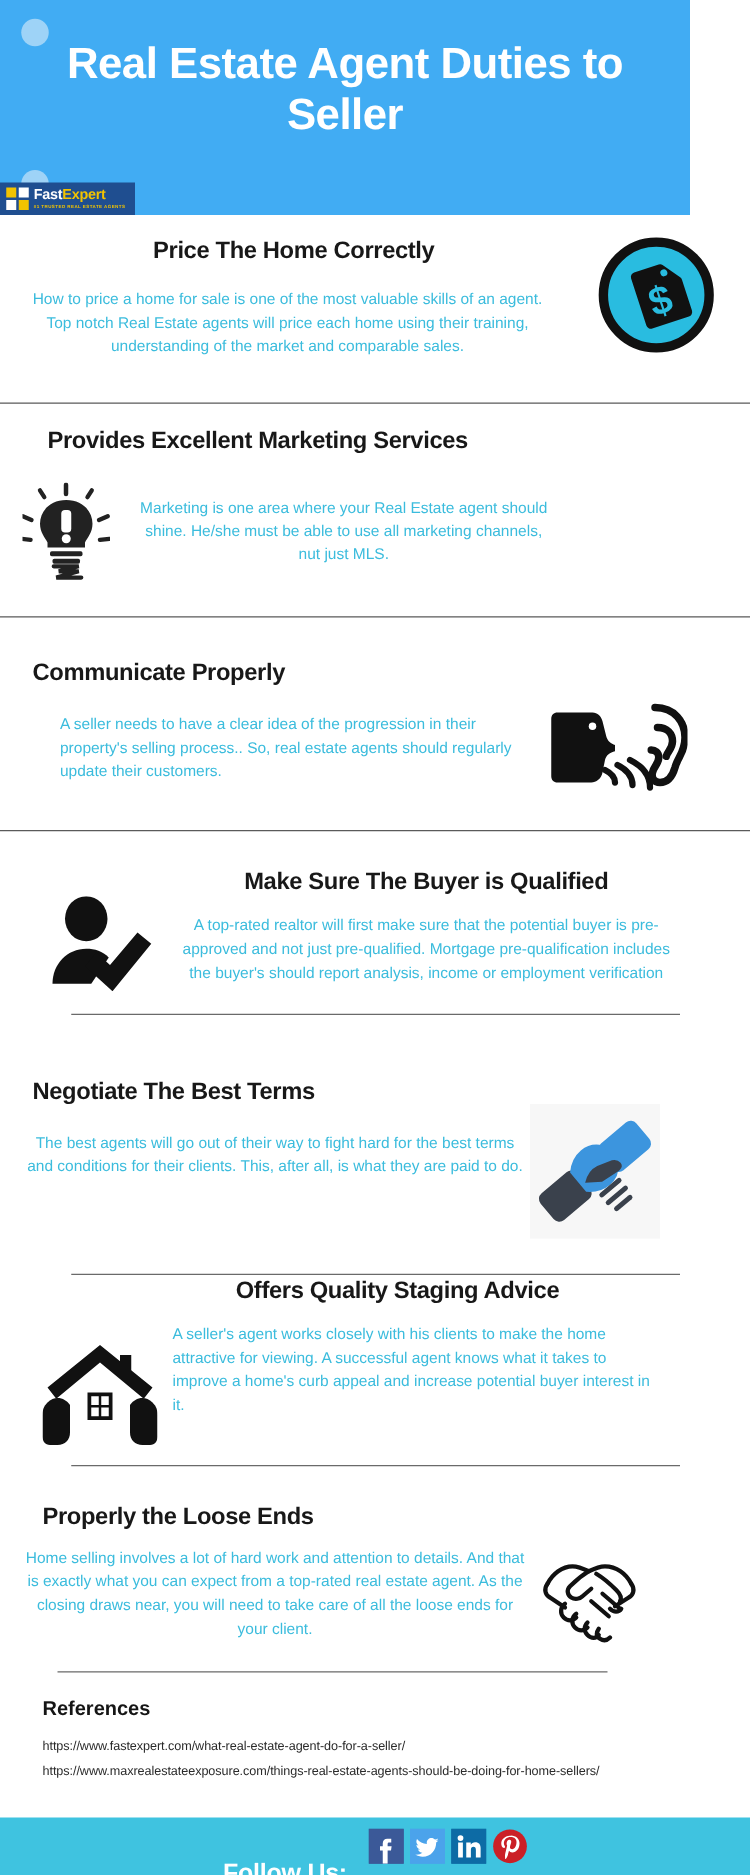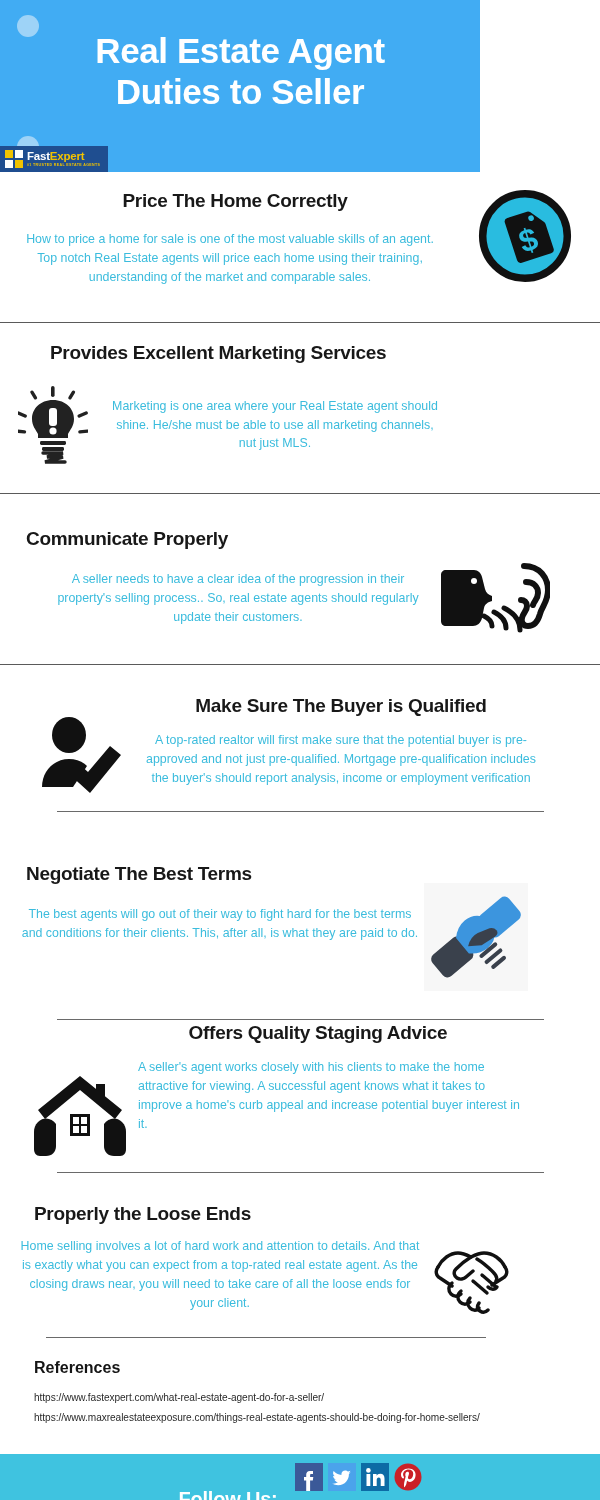--- a/index.html
+++ b/index.html
@@ -11,21 +11,21 @@
     width: 600px;
     height: 1500px;
     font-family: "Liberation Sans", sans-serif;
     overflow: hidden;
     position: relative;
   }
 
   
   .header {
     position: relative;
-    width: 480px;
+    width: 552px;
     height: 172px;
     background: #41ACF3;
     overflow: hidden;
   }
   .header-dot {
     position: absolute;
     border-radius: 50%;
     background: #9ED3F7;
   }
   .dot-tl { left: 17px;  top: 15px;  width: 22px; height: 22px; }
@@ -124,30 +124,30 @@
   svg { display: block; }
 
   
   .s1 { height: 150px; padding: 18px 0 0 0; }
   .s1 .s1-title { text-align: center; padding-right: 130px; font-size: 19px; }
   .s1 .s1-body { text-align: center; width: 420px; margin: 18px 0 0 20px; }
   .s1 .s1-icon { position: absolute; right: 28px; top: 17px; }
 
   
   .s2 { height: 170px; padding: 19px 0 0 0; }
-  .s2 .s2-title { padding-left: 14px; margin-left: 36px; }
+  .s2 .s2-title { padding-left: 38px; }
   .s2 .s2-row { display: flex; align-items: center; margin-top: 22px; }
   .s2 .s2-icon { margin-left: 18px; flex: none; }
   .s2 .s2-body { width: 330px; text-align: center; margin-left: 22px; }
 
   
   .s3 { height: 170px; padding: 34px 0 0 0; }
   .s3 .s3-title { padding-left: 26px; }
   .s3 .s3-row { display: flex; align-items: flex-start; margin-top: 20px; }
-  .s3 .s3-body { width: 380px; text-align: center; margin-left: 48px; }
+  .s3 .s3-body { width: 380px; margin-left: 48px; }
   .s3 .s3-icon { margin-left: 12px; margin-top: -8px; flex: none; }
 
   
   .s4 { height: 180px; padding: 30px 0 0 0; }
   .s4 .s4-row { display: flex; align-items: flex-start; }
   .s4 .s4-icon { margin-left: 40px; margin-top: 22px; flex: none; }
   .s4 .s4-col { margin-left: 22px; width: 390px; }
   .s4 .s4-title { text-align: center; }
   .s4 .s4-body { text-align: center; margin-top: 14px; }
   .s4 .divider-inset { width: 487px; margin-top: 18px; }

